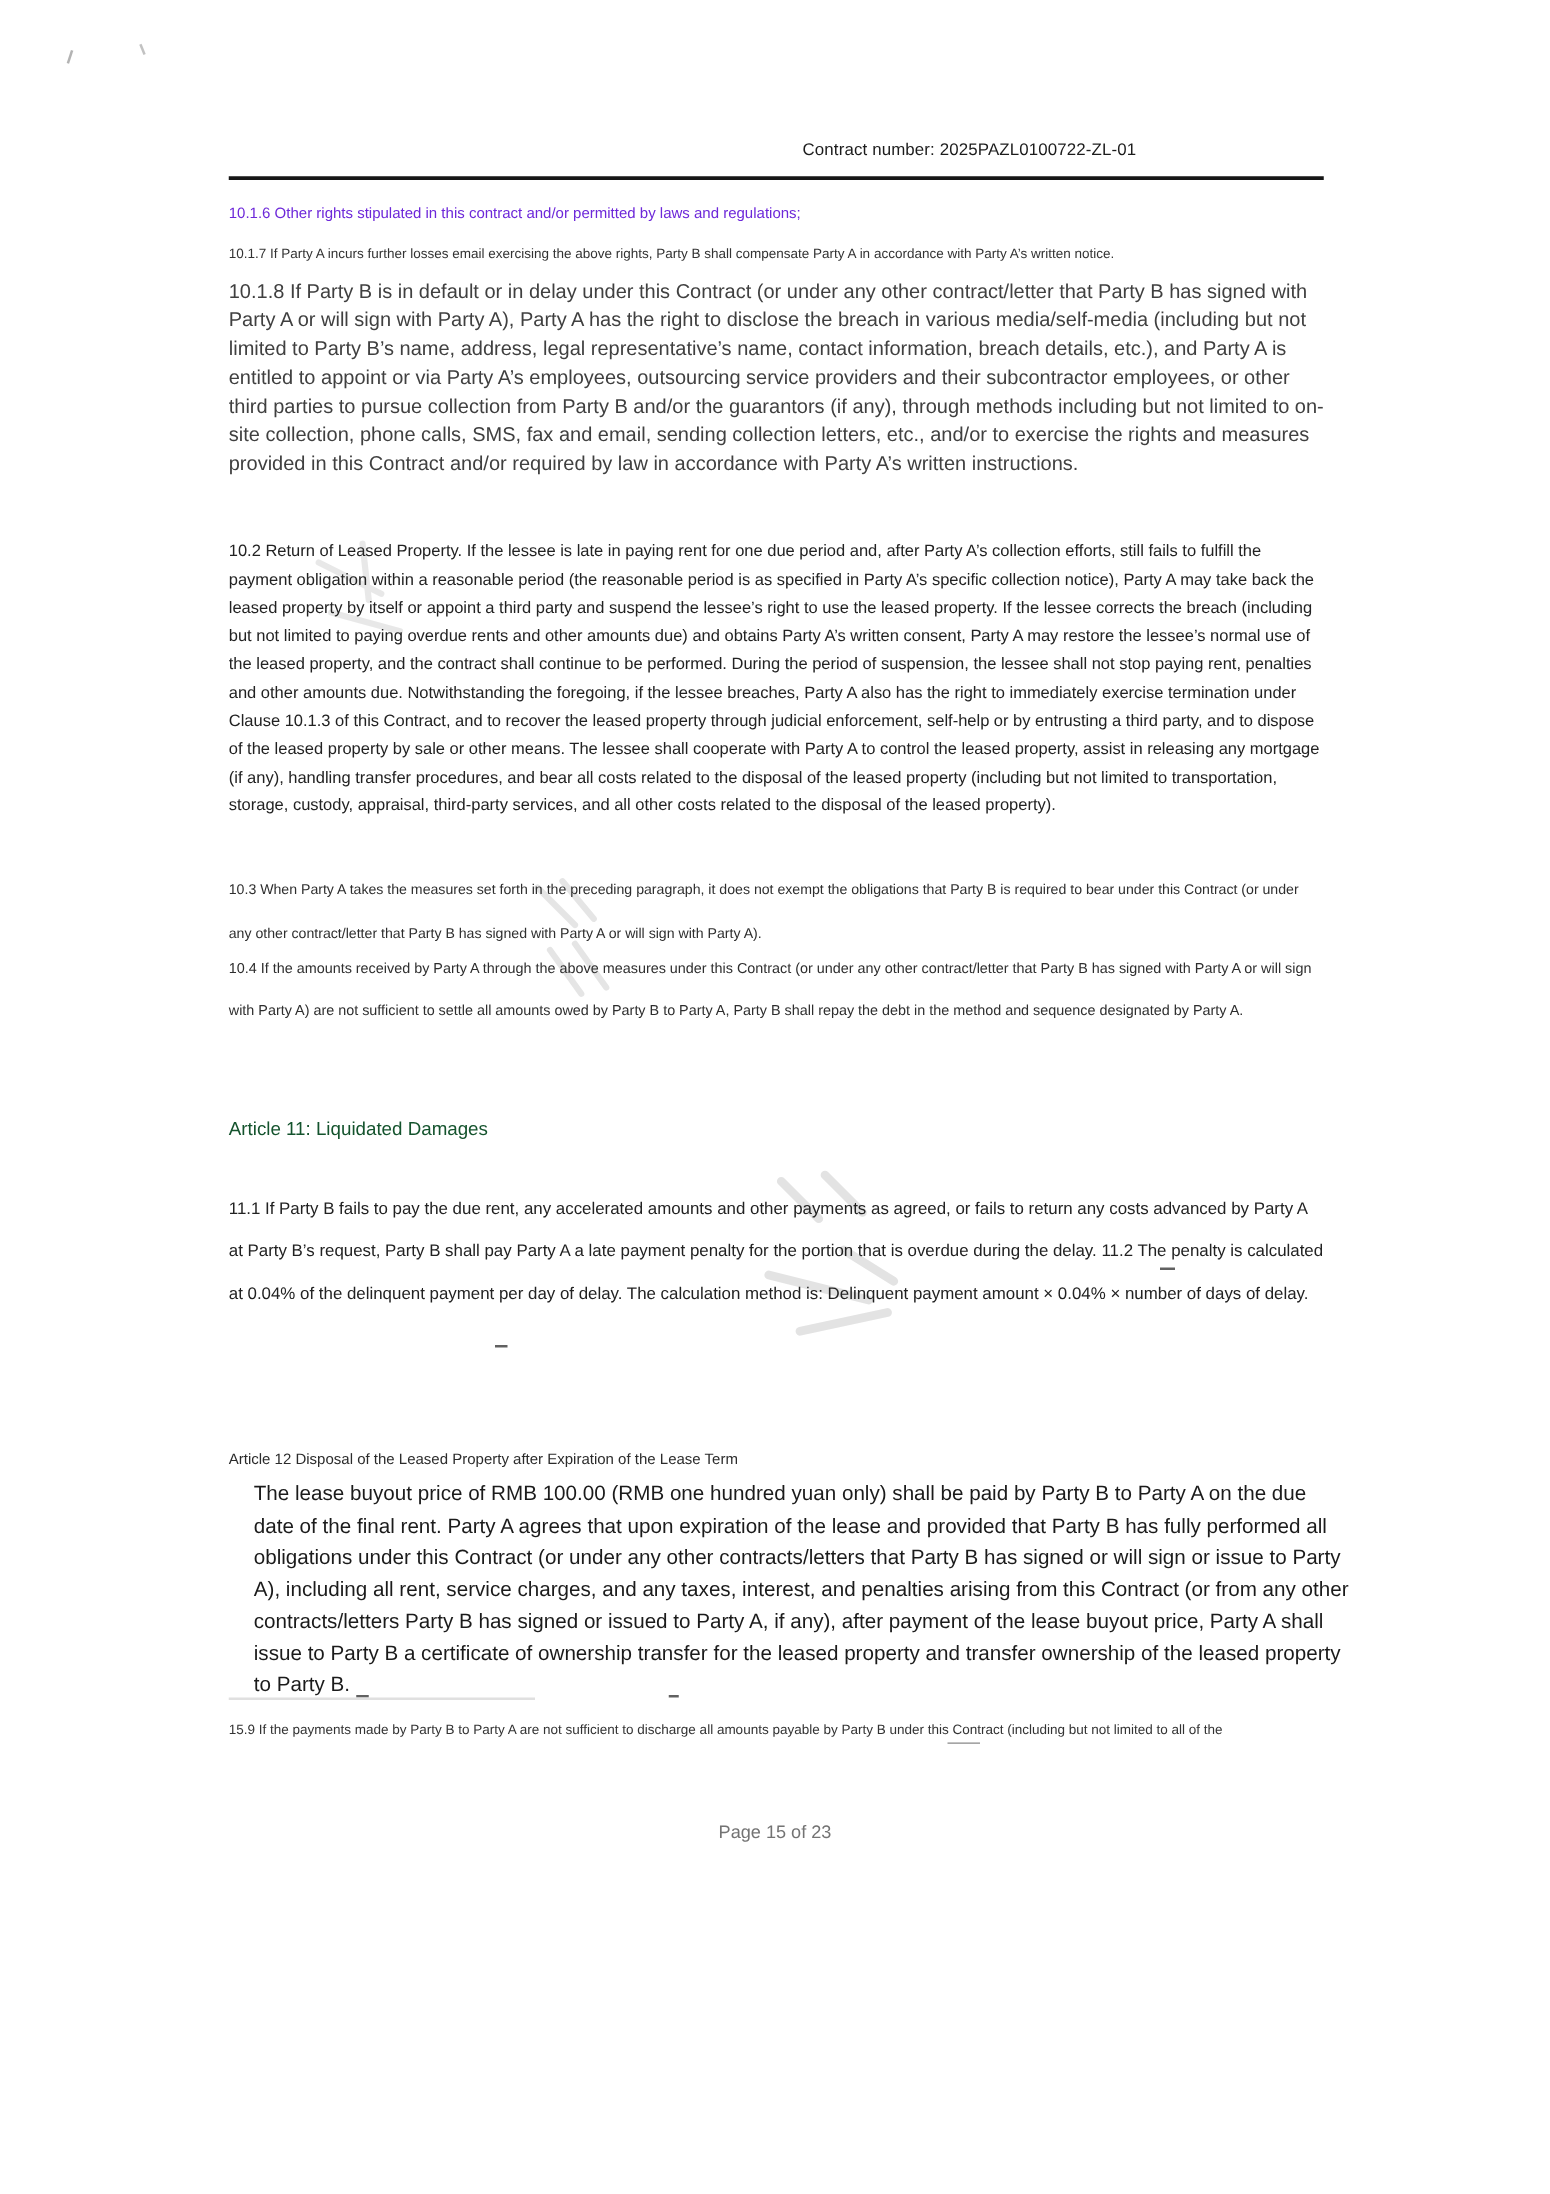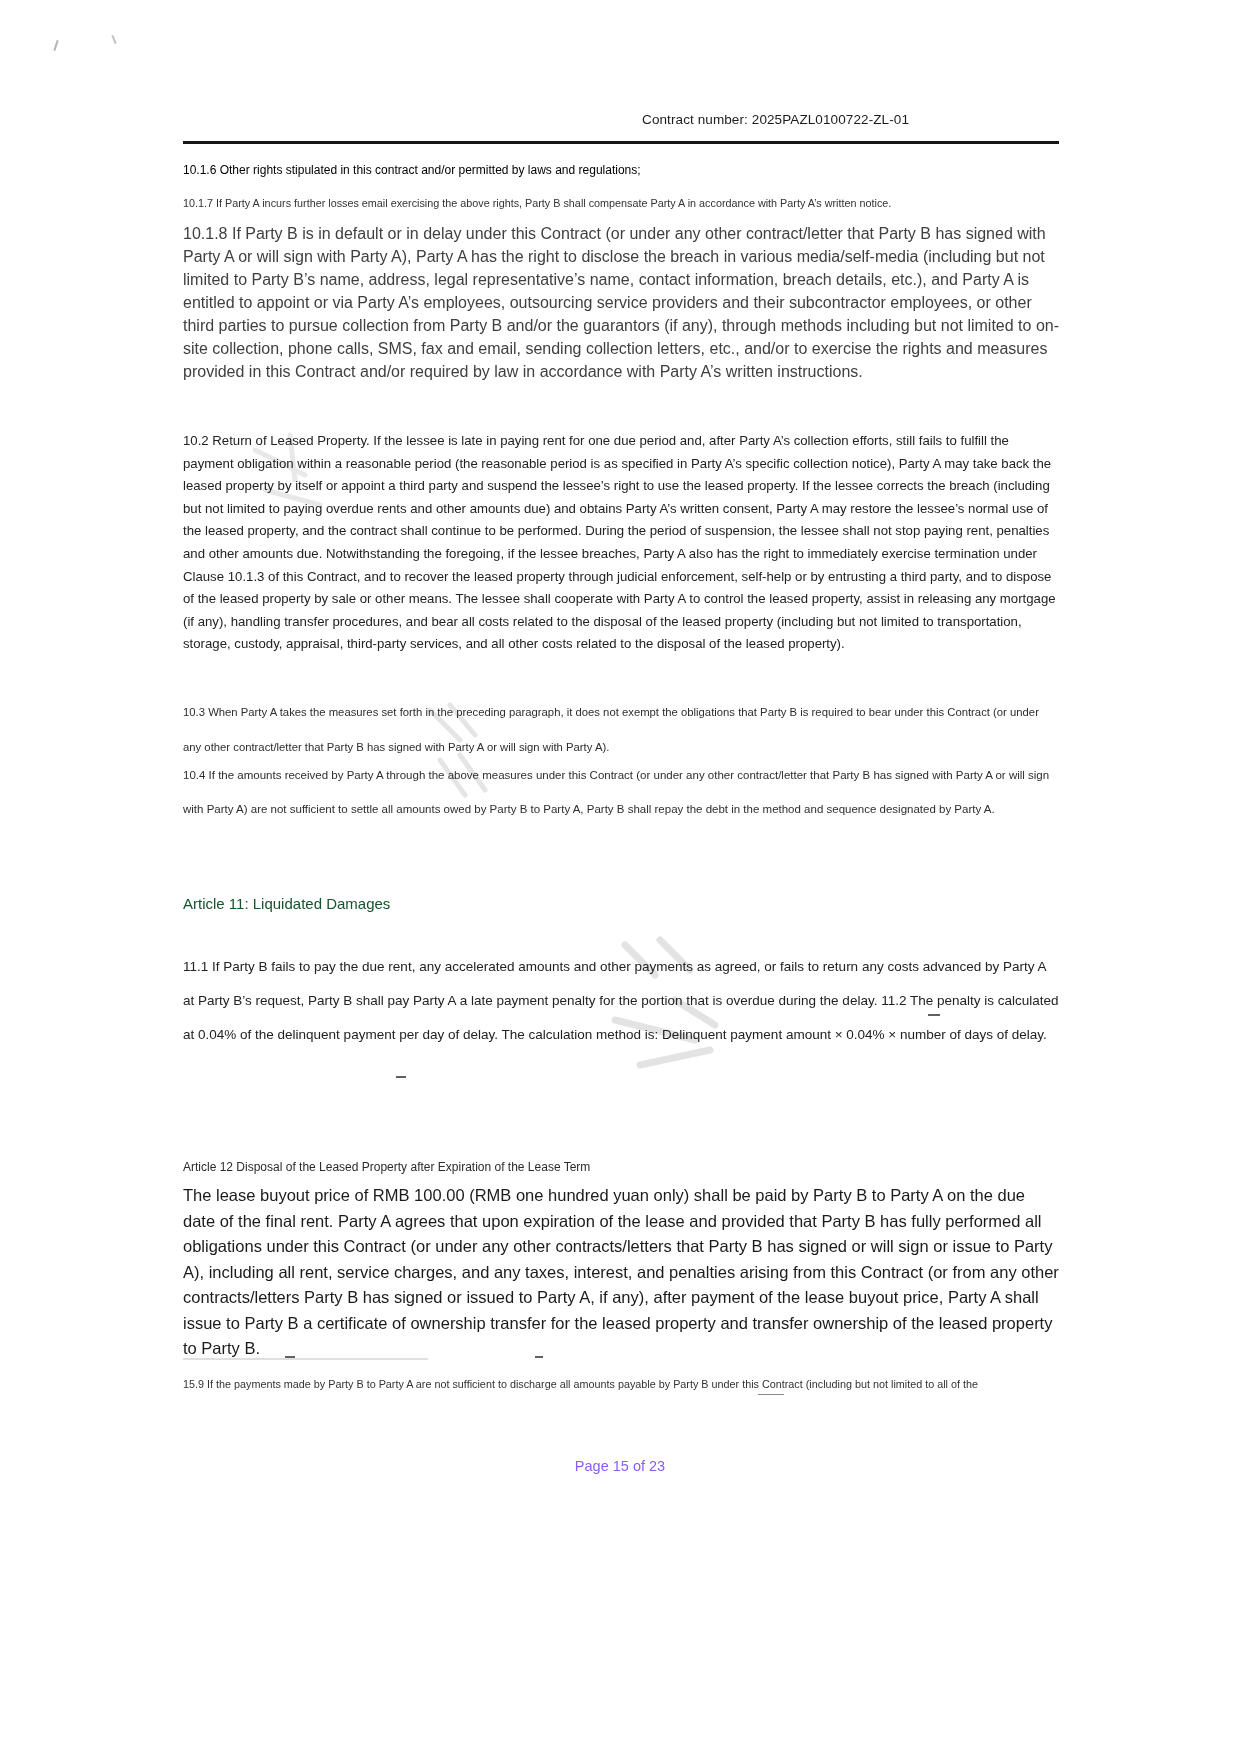--- a/index.html
+++ b/index.html
@@ -19,39 +19,39 @@
   .header-text {
     top: 112px;
     text-align: right;
     padding-right: 150px;
     font-size: 13.5px;
     color: #1c1c1c;
     letter-spacing: 0.1px;
   }
   .header-rule { top: 141px; height: 3px; background: #161616; }
 
-  .p-10-1-6 { top: 163px; font-size: 12px;   color: #000000; }
+  .p-10-1-6 { top: 163px; font-size: 12px;   color: #6d28d9; }
   .p-10-1-7 { top: 197px; font-size: 10.8px; color: #333333; }
   .p-10-1-8 { top: 222px; font-size: 16px;   line-height: 23px;   color: #404040; }
   .p-10-2   { top: 430px; font-size: 13.2px; line-height: 22.6px; color: #222222; }
   .p-10-3   { top: 695px; font-size: 11.3px; line-height: 35px;   color: #2e2e2e; }
   .p-10-4   { top: 758px; font-size: 11.5px; line-height: 34px;   color: #2e2e2e; }
   .h-art-11 { top: 895px; font-size: 15px;   color: #14532d; }
   .p-11-1   { top: 950px; font-size: 13.5px; line-height: 34px;   color: #222222; }
   .h-art-12 { top: 1124px; font-size: 12px;  color: #2b2b2b; margin-top: 36px; }
-  .p-12-buyout { top: 1183px; font-size: 16.5px; line-height: 25.5px; color: #1b1b1b; }
+  .p-12-buyout { top: 1183px; font-size: 16.5px; line-height: 25.5px; color: #1b1b1b; margin-left: 20px; }
   .p-12-3   { top: 1378px; font-size: 10.8px; color: #333333; }
 
   .footer {
     position: absolute;
     left: 0; top: 1458px;
     width: 1240px;
     text-align: center;
     font-size: 14.5px;
-    color: #8b5cf6;
+    color: #737373;
   }
 
   
   .artifact { position: absolute; pointer-events: none; }
   .dash { background: #3a3a3a; height: 2px; opacity: .8; }
   .light-line { background: #e0e0e0; height: 2px; }
   .pen-1 { top: 40px; left: 55px; width: 2px; height: 11px; background: #8a8a8a; transform: rotate(18deg); opacity: .65; }
   .pen-2 { top: 35px; left: 113px; width: 2px; height: 9px; background: #9a9a9a; transform: rotate(-22deg); opacity: .6; }
   .wm { opacity: .5; }
 </style>

